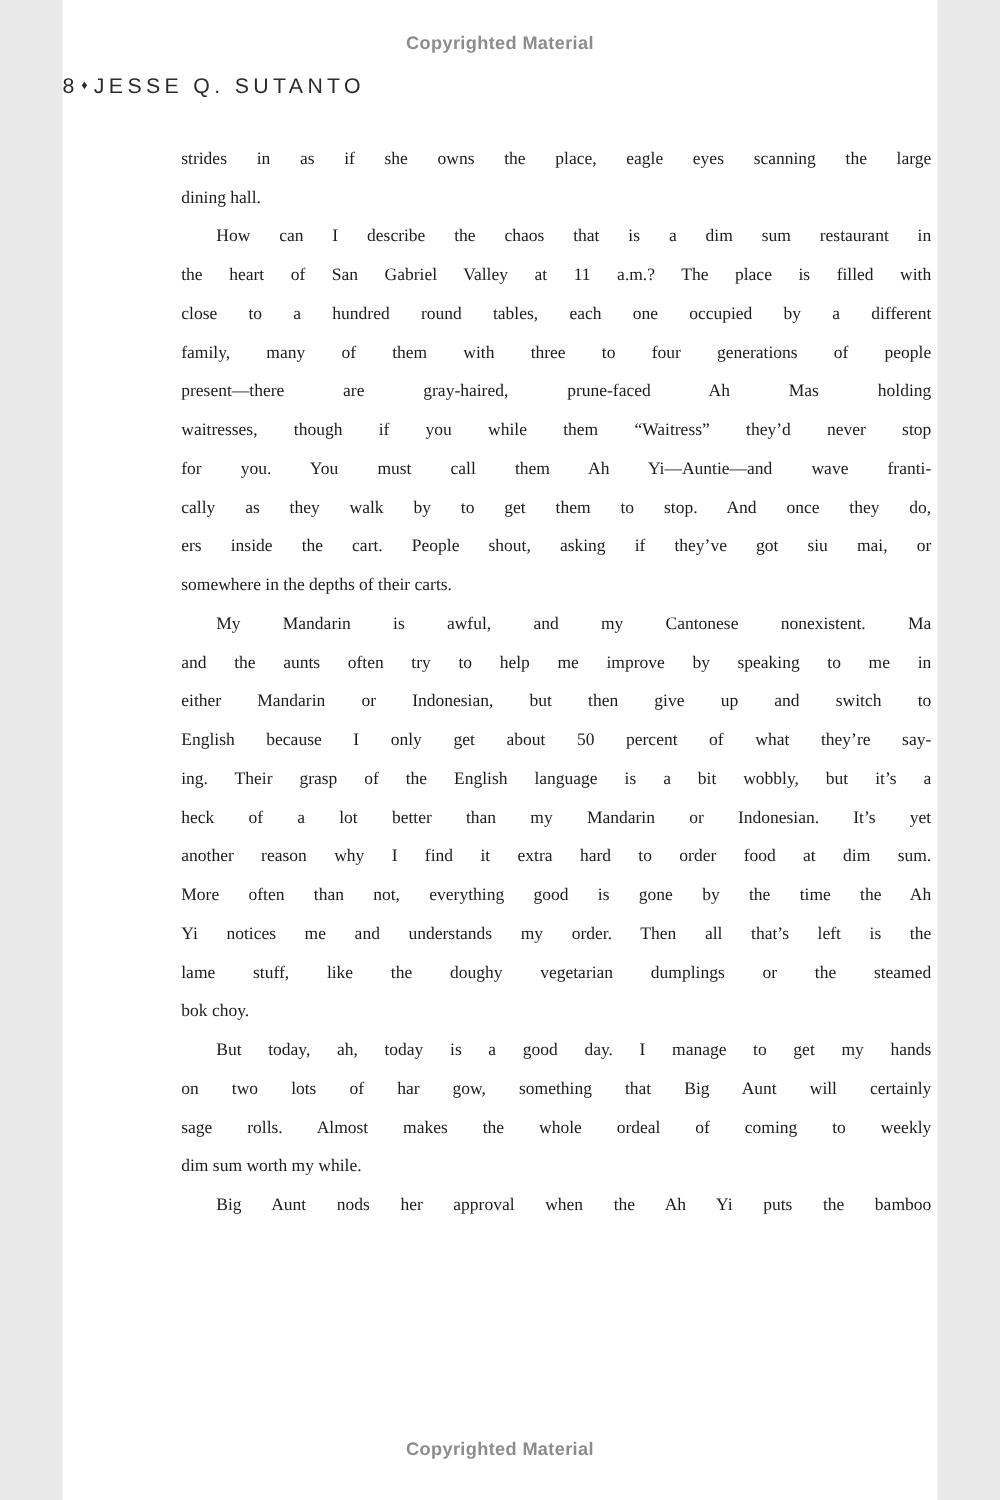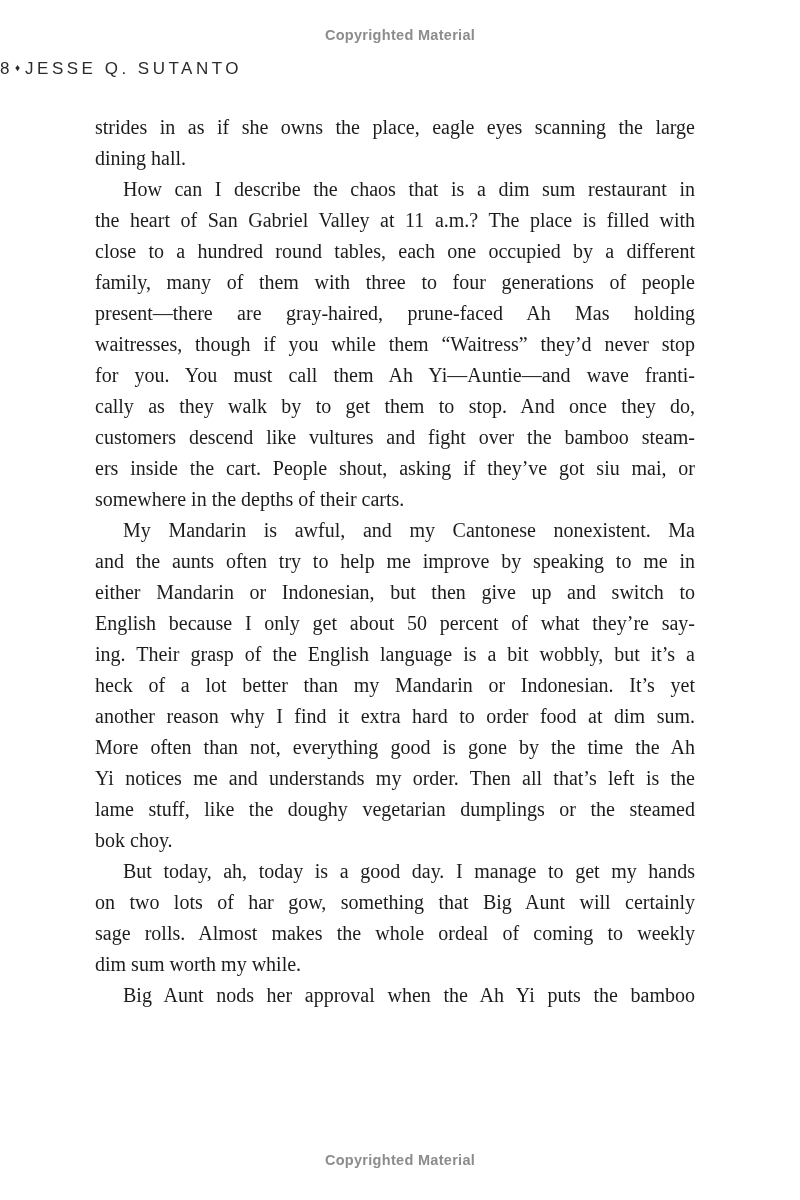--- a/index.html
+++ b/index.html
@@ -5,21 +5,21 @@
   :root {
     --background: #ffffff;
     --text: #1c1c1c;
     --header_text: #2b2b2b;
     --muted: #8c8c8c;
   }
   * { margin: 0; padding: 0; box-sizing: border-box; }
   html, body { background: #e9e9e9; }
   .page {
     position: relative;
-    width: 800px;
+    width: 700px;
     height: 1200px;
     background: var(--background);
     overflow: hidden;
     margin: 0 auto;
   }
   .copyright {
     position: absolute;
     left: 0;
     width: 100%;
     text-align: center;
@@ -49,21 +49,21 @@
     vertical-align: 3px;
     margin: 0 5px 0 2px;
     letter-spacing: 0;
   }
   .body-text {
     position: absolute;
     top: 112px;
     left: 95px;
     width: 600px;
     font-family: "Liberation Serif", "DejaVu Serif", serif;
-    font-size: 20px;
+    font-size: 14px;
     line-height: 31px;
     color: var(--text);
   }
   .para-line {
     text-align: justify;
     text-align-last: justify;
     white-space: normal;
   }
   .para-line.flush { text-align-last: left; }
   .para-line.indent { text-indent: 28px; }
@@ -86,21 +86,20 @@
       </div>
       <div class="paragraph">
         <div class="para-line indent">How can I describe the chaos that is a dim sum restaurant in</div>
         <div class="para-line">the heart of San Gabriel Valley at 11 a.m.? The place is filled with</div>
         <div class="para-line">close to a hundred round tables, each one occupied by a different</div>
         <div class="para-line">family, many of them with three to four generations of people</div>
         <div class="para-line">present—there are gray-haired, prune-faced Ah Mas holding</div>
         <div class="para-line">waitresses, though if you while them “Waitress” they’d never stop</div>
         <div class="para-line">for you. You must call them Ah Yi—Auntie—and wave franti-</div>
         <div class="para-line">cally as they walk by to get them to stop. And once they do,</div>
-        <div class="para-line">customers descend like vultures and fight over the bamboo steam-</div>
         <div class="para-line">ers inside the cart. People shout, asking if they’ve got siu mai, or</div>
         <div class="para-line flush">somewhere in the depths of their carts.</div>
       </div>
       <div class="paragraph">
         <div class="para-line indent">My Mandarin is awful, and my Cantonese nonexistent. Ma</div>
         <div class="para-line">and the aunts often try to help me improve by speaking to me in</div>
         <div class="para-line">either Mandarin or Indonesian, but then give up and switch to</div>
         <div class="para-line">English because I only get about 50 percent of what they’re say-</div>
         <div class="para-line">ing. Their grasp of the English language is a bit wobbly, but it’s a</div>
         <div class="para-line">heck of a lot better than my Mandarin or Indonesian. It’s yet</div>

